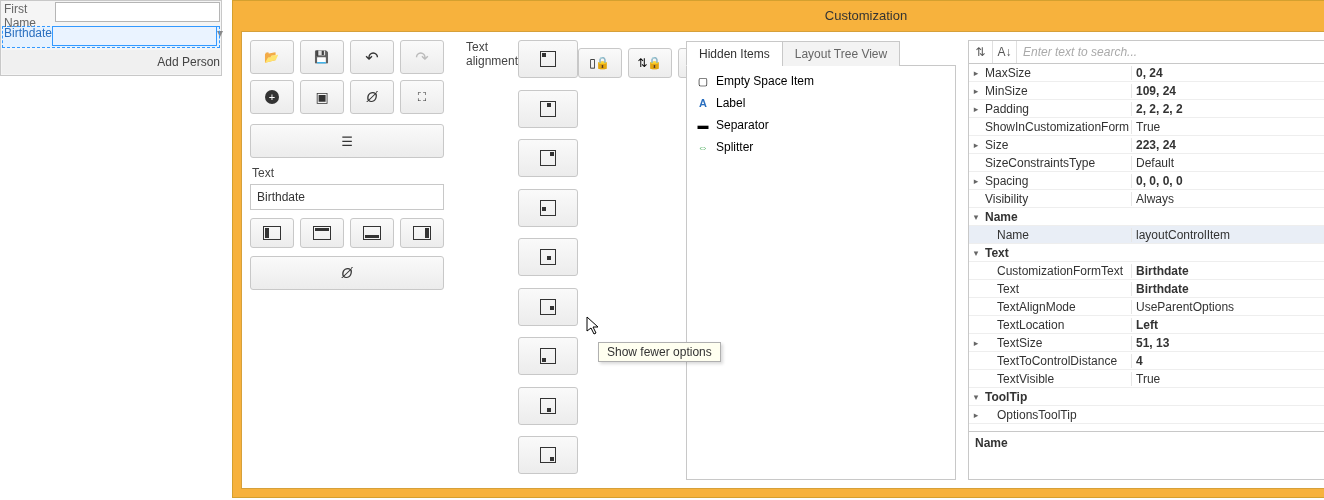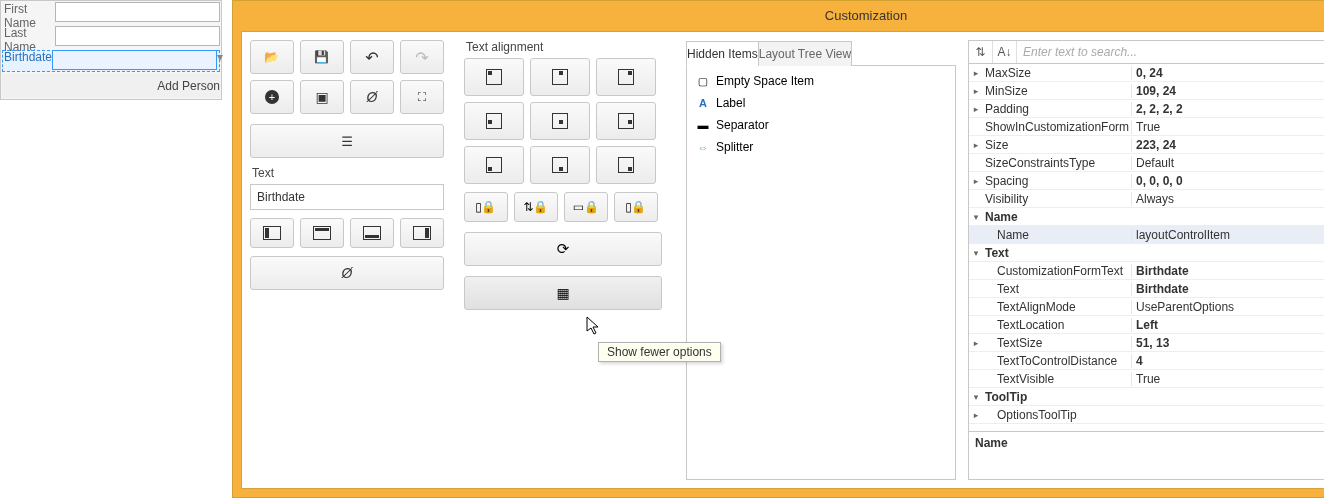--- a/index.html
+++ b/index.html
@@ -28,30 +28,30 @@
 .btn-grid { display: flex; flex-wrap: wrap; gap: 6px; }
 .tool-btn { width: 44px; height: 34px; border: 1px solid #c8c8c8; background: linear-gradient(#fafafa,#ececec); border-radius: 3px; display: flex; align-items: center; justify-content: center; color: #333; font-size: 14px; cursor: pointer; }
 .tool-btn.wide { width: 194px; }
 .tool-btn.dis { color: #bbb; }
 .section-label { color: #444; margin: 8px 0 4px 2px; }
 .text-input { width: 194px; height: 26px; border: 1px solid #c8c8c8; background: #fff; padding: 0 6px; color: #333; }
 .pos-row { display: flex; gap: 6px; margin-top: 8px; }
 .pos-btn { width: 44px; height: 30px; border: 1px solid #c8c8c8; background: linear-gradient(#fafafa,#ececec); border-radius: 3px; display: flex; align-items: center; justify-content: center; cursor: pointer; }
 
 
-.col2 { width: 210px; display: flex; flex-direction: column; }
+.col2 { width: 210px; display: flex; flex-direction: row; }
 .align-grid { display: flex; flex-wrap: wrap; gap: 6px; width: 198px; }
 .align-btn { width: 60px; height: 38px; border: 1px solid #c8c8c8; background: linear-gradient(#fafafa,#ececec); border-radius: 3px; display: flex; align-items: center; justify-content: center; cursor: pointer; }
 .wide-btn { width: 198px; height: 34px; border: 1px solid #c8c8c8; background: linear-gradient(#fafafa,#ececec); border-radius: 3px; display: flex; align-items: center; justify-content: center; cursor: pointer; margin-top: 10px; }
 .wide-btn.hov { background: linear-gradient(#f0f0f0,#e0e0e0); }
 
 
 .col3 { width: 270px; display: flex; flex-direction: column; }
 .tab-strip { display: flex; border-bottom: 1px solid #c8c8c8; height: 26px; }
-.tab { padding: 0 0; height: 25px; line-height: 25px; border: 1px solid #c8c8c8; border-bottom: none; margin-right: -1px; background: #f3f3f3; color: #666; cursor: pointer; position: relative; top: 1px; }
+.tab { padding: 0 12px; height: 25px; line-height: 25px; border: 1px solid #c8c8c8; border-bottom: none; margin-right: -1px; background: #f3f3f3; color: #666; cursor: pointer; position: relative; top: 1px; }
 .tab.active { background: #fff; color: #333; border-bottom: 1px solid #fff; }
 .hidden-list { flex: 1; border: 1px solid #c8c8c8; border-top: none; background: #fff; padding: 4px; }
 .hidden-item { display: flex; align-items: center; height: 22px; padding: 0 4px; gap: 6px; border: 1px solid transparent; cursor: pointer; }
 .hi-icon { width: 14px; height: 14px; display: inline-flex; align-items: center; justify-content: center; font-size: 11px; }
 
 
 .col4 { flex: 1; display: flex; flex-direction: column; }
 .prop-toolbar { height: 24px; border: 1px solid #c8c8c8; display: flex; align-items: center; }
 .pt-btn { width: 24px; height: 22px; display: flex; align-items: center; justify-content: center; border-right: 1px solid #e0e0e0; cursor: pointer; color: #555; }
 .search-input { flex: 1; height: 22px; border: none; padding: 0 6px; color: #0f172a; }
@@ -92,24 +92,20 @@
 .pos-sq .bar { position: absolute; background: #333; }
 </style>
 </head>
 <body>
 
 <div class="form-panel">
   <div class="field-row">
     <div class="field-label">First Name</div>
     <input class="field-input" value="" style="">
   </div>
-  <div class="field-row">
-    <div class="field-label">Last Name</div>
-    <input class="field-input" value="" style="">
-  </div>
   <div class="field-row selected">
     <div class="field-label" style="color:#2a6fbf">Birthdate</div>
     <input class="field-input" style="background: rgb(234, 243, 255);" value="">
     <span class="dd-arrow">▾</span>
   </div>
   <button class="add-btn">Add Person</button>
 </div>
 
 <div class="cust-window">
   <div class="titlebar">

